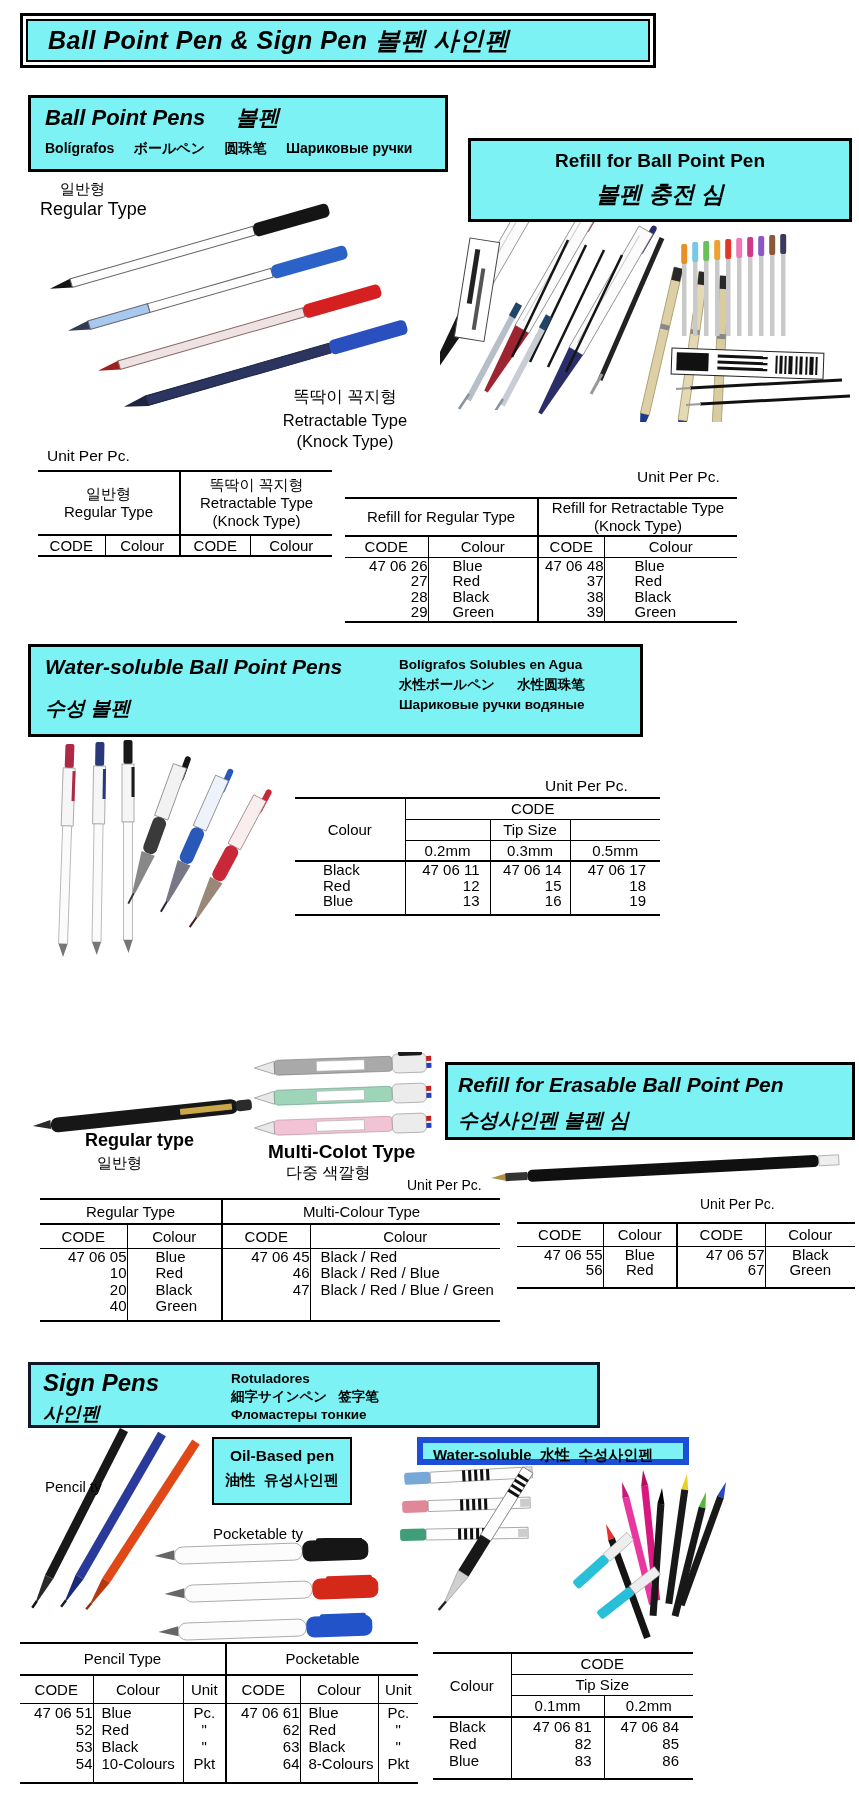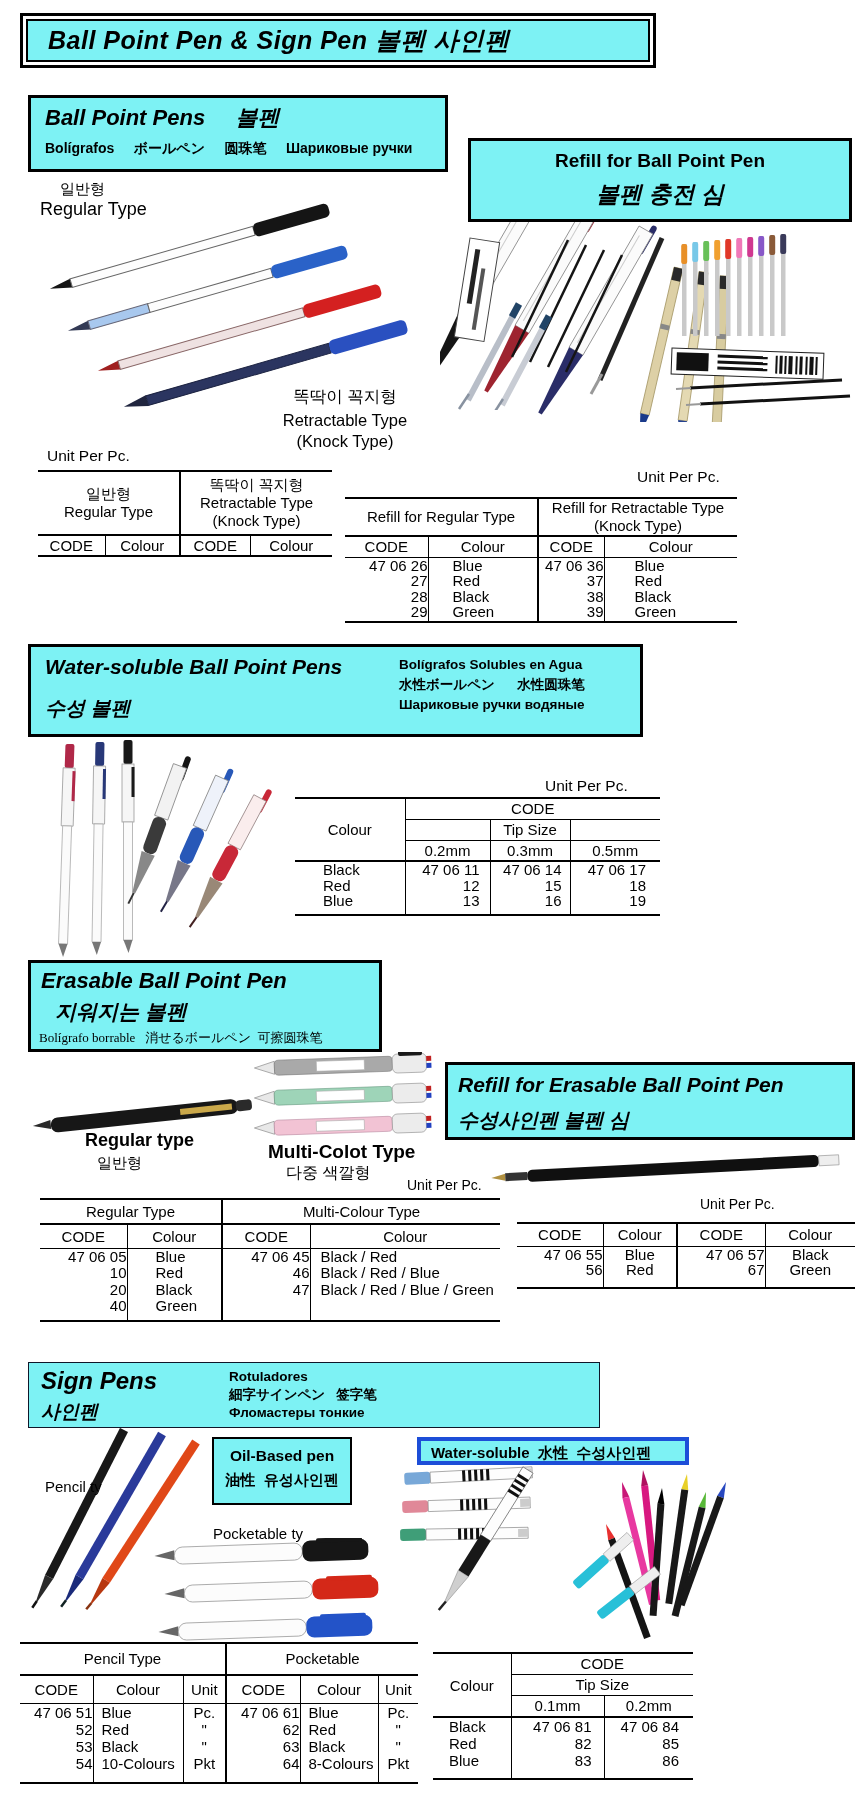--- a/index.html
+++ b/index.html
@@ -20,23 +20,23 @@
   .bp-box .t1 { font-size:22px; font-weight:bold; font-style:italic; }
   .bp-box .t2 { font-size:14px; font-weight:bold; margin-top:7px; }
 
   .refillbp-box { left:468px; top:138px; width:384px; height:84px; border:3px solid #000; text-align:center; padding-top:9px; z-index:3; }
   .refillbp-box .t1 { font-size:19px; font-weight:bold; }
   .refillbp-box .t2 { font-size:23px; font-weight:bold; font-style:italic; margin-top:7px; }
 
   .ws-box { left:28px; top:644px; width:615px; height:93px; border:3px solid #000; z-index:3; }
   .er-box { left:28px; top:960px; width:354px; height:92px; border:3px solid #000; z-index:3; }
   .refiller-box { left:445px; top:1062px; width:410px; height:78px; border:3px solid #000; z-index:3; }
-  .sign-box { left:28px; top:1362px; width:572px; height:66px; border:1px solid #0f172a; z-index:3; }
+  .sign-box { left:28px; top:1362px; width:572px; height:66px; border:3px solid #0f172a; z-index:3; }
   .oil-box { left:212px; top:1437px; width:140px; height:68px; border:2px solid #000; text-align:center; padding-top:8px; z-index:3; }
-  .wssign-box { left:417px; top:1437px; width:272px; height:28px; border:4px solid #1d4ed8; padding:3px 0 0 10px;
+  .wssign-box { left:417px; top:1437px; width:272px; height:28px; border:6px solid #1d4ed8; padding:3px 0 0 10px;
                 font-size:15px; font-weight:bold; z-index:3; }
 
   
   .lbl { position:absolute; z-index:2; }
   .unit { position:absolute; font-size:15.5px; z-index:2; }
 
   
   table.cat { position:absolute; border-collapse:collapse; table-layout:fixed; z-index:2;
               border-top:2px solid #000; border-bottom:2px solid #000; font-size:15px; background:transparent; }
   .cat th, .cat td { padding:0; font-weight:normal; }
@@ -258,21 +258,21 @@
       </tr>
       <tr style="height:65px">
         <td class="cell-code">47 06 26
 27
 28
 29</td>
         <td class="cell-txt vl1" style="padding-left:24px">Blue
 Red
 Black
 Green</td>
-        <td class="cell-code vl2">47 06 36
+        <td class="cell-code vl2">47 06 48
 37
 38
 39</td>
         <td class="cell-txt vl1" style="padding-left:30px">Blue
 Red
 Black
 Green</td>
       </tr>
     </tbody>
   </table>
@@ -366,25 +366,20 @@
         <td class="cell-code vl1" style="padding-right:8px">47 06 14
 15
 16</td>
         <td class="cell-code vl1" style="padding-right:14px">47 06 17
 18
 19</td>
       </tr>
     </tbody>
   </table>
 
-  <div class="abs cyan er-box">
-    <div class="abs" style="left:10px; top:5px; font-size:22px; font-weight:bold; font-style:italic;">Erasable Ball Point Pen</div>
-    <div class="abs" style="left:24px; top:35px; font-size:21px; font-weight:bold; font-style:italic;">지워지는 볼펜</div>
-    <div class="abs pre" style="left:8px; top:66px; font-size:13px; font-family:'Liberation Serif','DejaVu Serif',serif;">Bolígrafo borrable   消せるボールペン  可擦圆珠笔</div>
-  </div>
 
   <div class="abs cyan refiller-box">
     <div class="abs" style="left:10px; top:8px; font-size:21px; font-weight:bold; font-style:italic;">Refill for Erasable Ball Point Pen</div>
     <div class="abs" style="left:10px; top:42px; font-size:20px; font-weight:bold; font-style:italic;">수성사인펜 볼펜 심</div>
   </div>
 
   <svg class="abs" style="left:28px;top:1088px" width="235" height="46" viewBox="0 0 235 46">
     <g transform="translate(4,30) rotate(-6)">
       <polygon points="0,8 18,4 18,13" fill="#2a2a2a"></polygon>
       <rect x="18" y="2" width="188" height="15" rx="7" fill="#171717"></rect>

